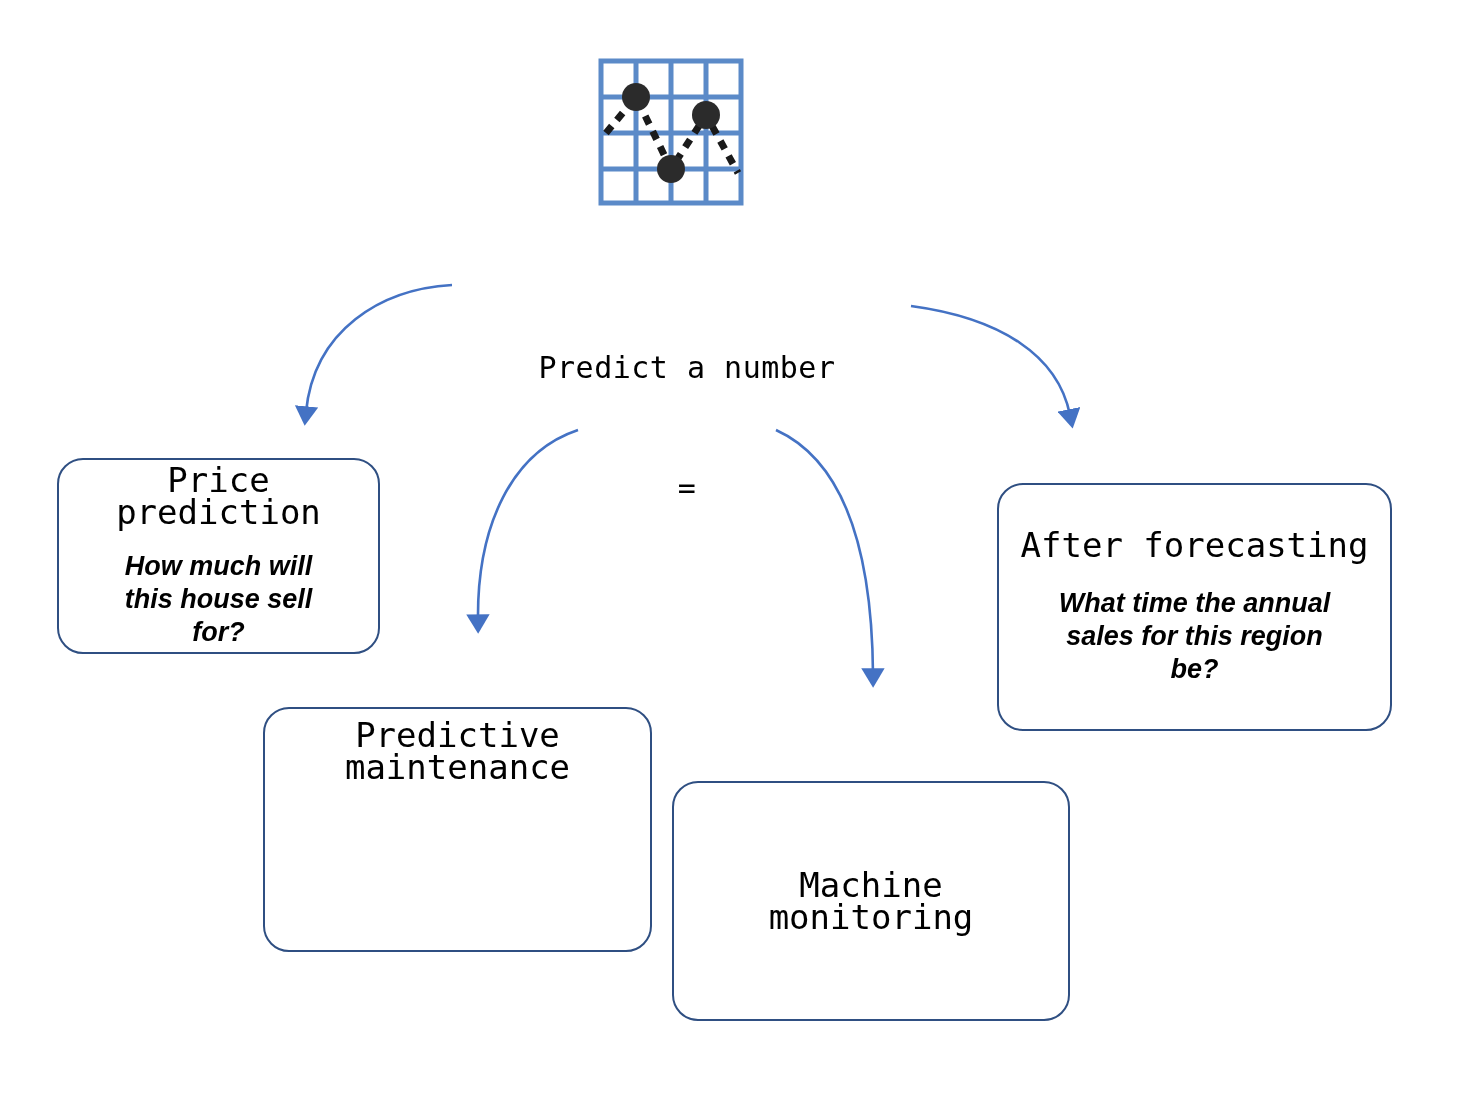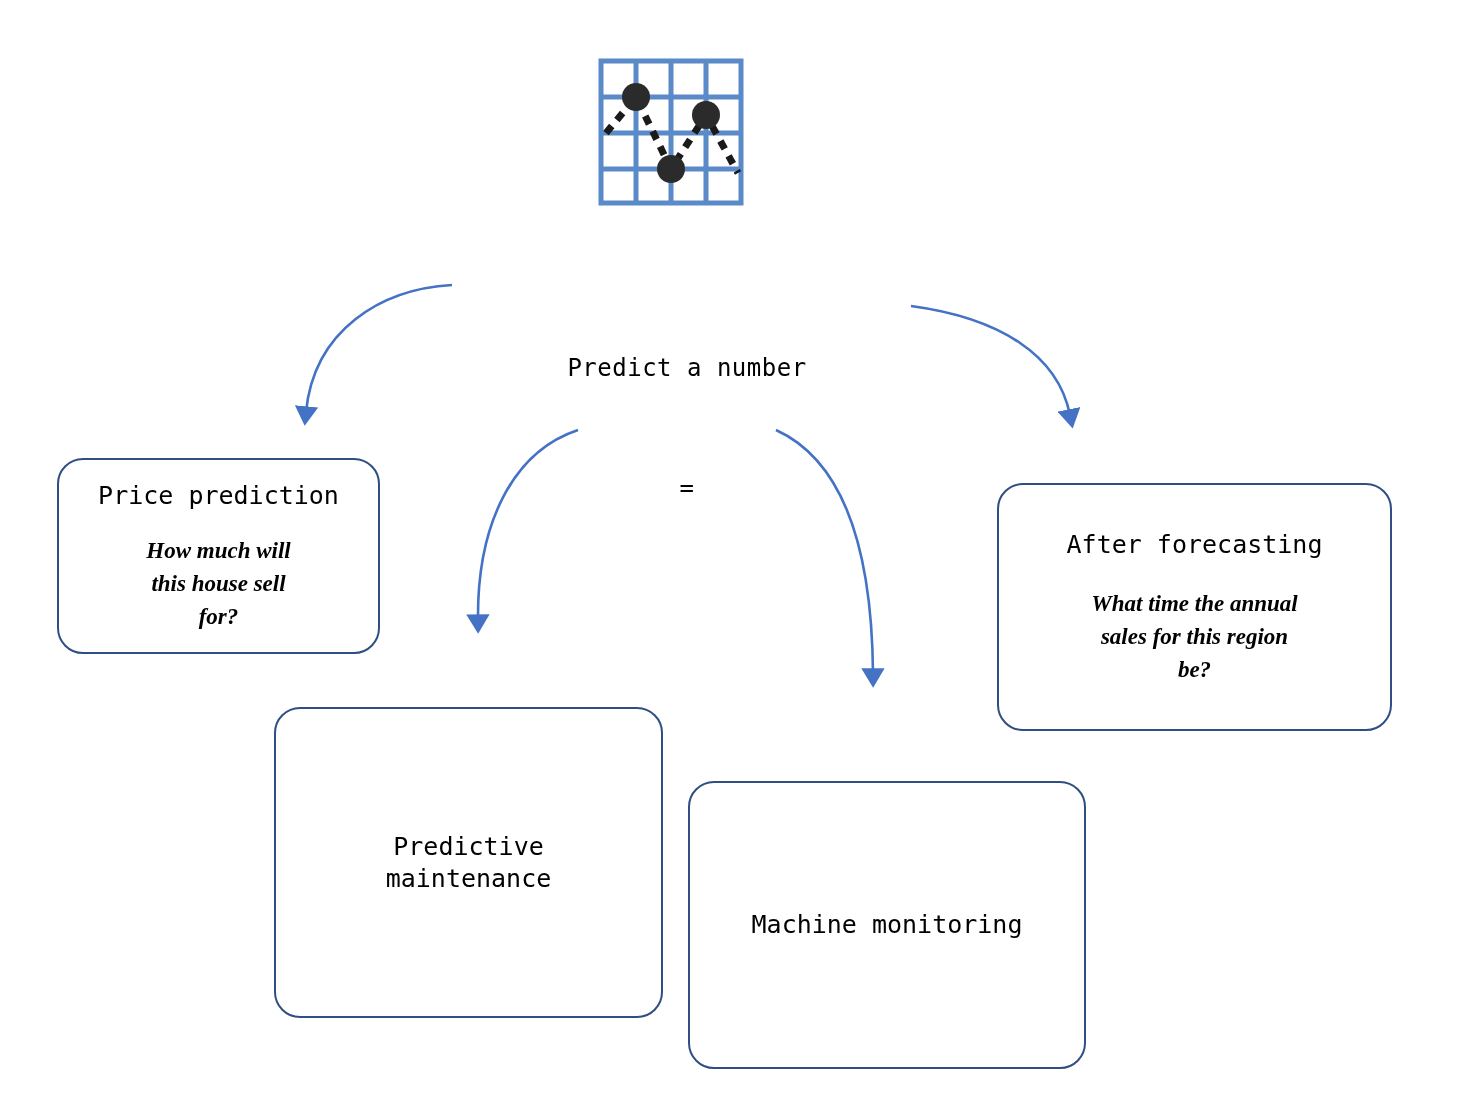--- a/index.html
+++ b/index.html
@@ -27,21 +27,21 @@
 
   
   #center-title {
     position: absolute;
     left: 437px;
     top: 268px;
     width: 500px;
     text-align: center;
     color: #000000;
     font-family: "DejaVu Sans Mono", monospace;
-    font-size: 24px;
+    font-size: 30px;
     line-height: 40px;
     letter-spacing: 0.5px;
     white-space: pre;
   }
   #center-title .ct-line { display: block; }
 
   
   #arrows {
     position: absolute;
     left: 0;
@@ -59,44 +59,44 @@
     border-radius: 26px;
     background: #ffffff;
     display: flex;
     flex-direction: column;
     align-items: center;
     justify-content: center;
     padding: 10px 14px;
   }
   .node-title {
     font-family: "DejaVu Sans Mono", monospace;
-    font-size: 25px;
+    font-size: 34px;
     line-height: 32px;
     color: #000000;
     text-align: center;
     white-space: pre-line;
     margin: 0;
   }
   .node-question {
-    font-family: Liberation Serif, serif;
+    font-family: Liberation Sans, sans-serif;
     font-style: italic;
     font-weight: bold;
-    font-size: 23px;
+    font-size: 27px;
     line-height: 33px;
     color: #000000;
     text-align: center;
     white-space: pre-line;
     margin: 0;
     margin-top: 26px;
   }
 
   #box-price      { left: 57px;   top: 458px;  width: 323px; height: 196px; }
   #box-price .node-question { margin-top: 22px; }
-  #box-maint      { left: 274px;  top: 707px;  width: 389px; height: 311px; }
-  #box-machine    { left: 688px;  top: 781px;  width: 398px; height: 288px; }
+  #box-maint      { left: 263px;  top: 707px;  width: 389px; height: 245px; justify-content: space-between; }
+  #box-machine    { left: 672px;  top: 781px;  width: 398px; height: 240px; }
   #box-sales      { left: 997px;  top: 483px;  width: 395px; height: 248px; }
 </style>
 </head>
 <body>
 
 <div id="canvas">
 
   <div id="regression-icon">
     <svg width="146" height="148" viewBox="0 0 146 148" xmlns="http://www.w3.org/2000/svg">
 

